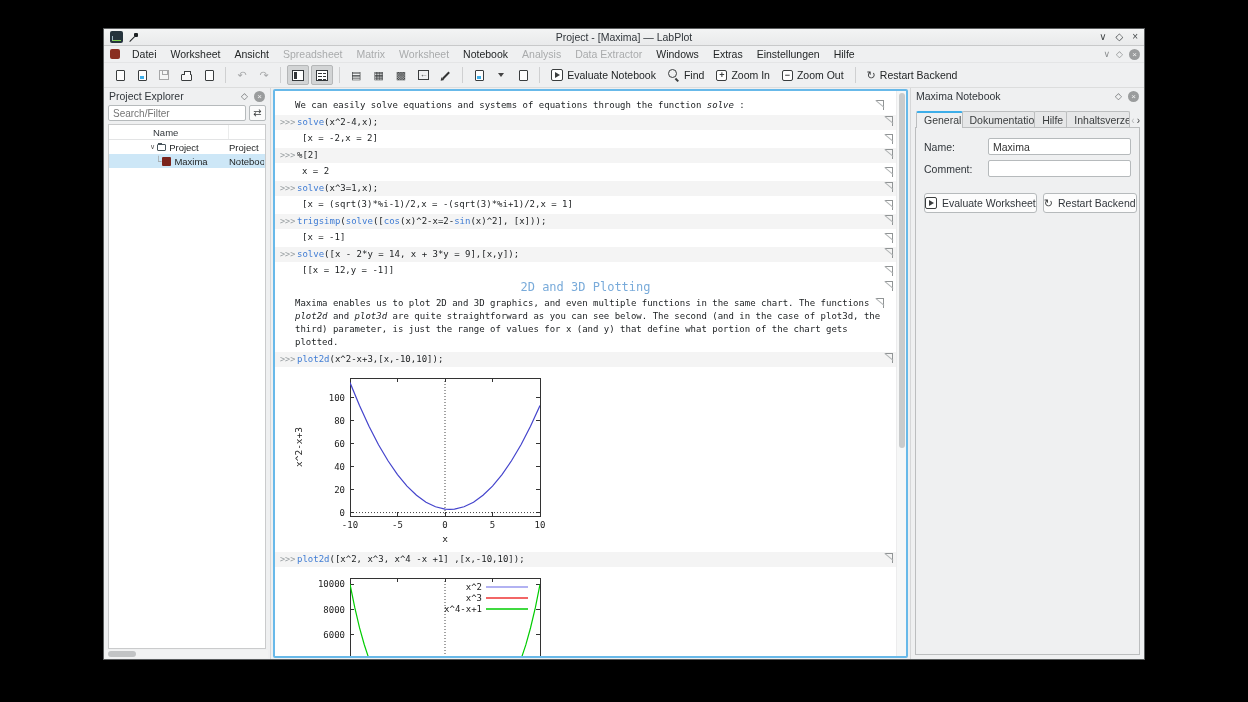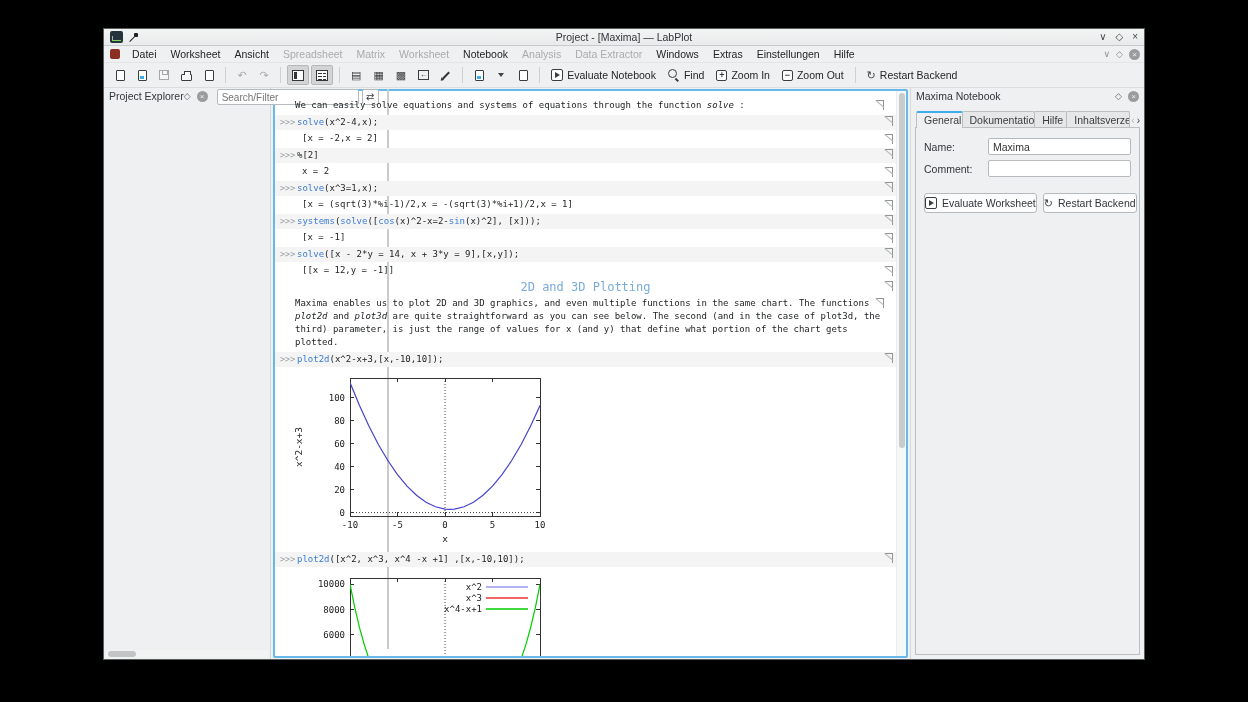--- a/index.html
+++ b/index.html
@@ -71,33 +71,33 @@
   .ic-find::before { content:""; position:absolute; left:0; top:0; width:7px; height:7px; border:1.5px solid #3a3d3e; border-radius:50%; }
   .ic-find::after { content:""; position:absolute; right:1px; bottom:1px; width:4px; height:1.5px; background:#3a3d3e; transform:rotate(45deg); }
   .ic-zoom { width:11px; height:11px; border:1px solid #3a3d3e; border-radius:2px; font-size:9px; line-height:9px;
              text-align:center; font-weight:bold; color:#3a3d3e; background:#fff; }
   .tlabel { white-space:nowrap; }
 
   
   #main-row { flex:1; display:flex; min-height:0; }
 
   
-  #left-dock { width:167px; flex:none; border-right:1px solid #d6d7d8; display:flex; position:relative; background:#eff0f1; }
+  #left-dock { width:167px; flex:none; border-right:1px solid #d6d7d8; display:flex; flex-direction:column; position:relative; background:#eff0f1; }
   .dock-header { height:16px; display:flex; align-items:center; padding:0 5px; font-size:10.5px; color:#31363b; flex:none; }
   .dock-header .hspacer { flex:1; }
   .float-glyph { font-size:9px; color:#6a6d6e; margin-right:6px; }
   .panel-close { width:11px; height:11px; border-radius:50%; background:#9a9c9d; color:#f2f2f2; font-size:8px; line-height:11px; text-align:center; }
   .search-row { display:flex; margin:1px 4px 2px 4px; gap:3px; flex:none; }
   .search-input { flex:1; height:16px; border:1px solid #b6babc; border-radius:2px; font-size:10px; padding:0 4px;
                   background:#fff; font-family:"Liberation Sans",sans-serif; color:#333; min-width:0; }
   .filter-btn { width:17px; height:16px; border:1px solid #b6babc; border-radius:2px; background:#fbfbfb;
                 font-size:10px; line-height:14px; text-align:center; color:#3a3d3e; }
   .pe-table { flex:1; margin:1px 4px 10px 4px; background:#fff; border:1px solid #cacbcc; overflow:hidden; font-size:9.5px; }
   .pe-head { display:flex; height:15px; align-items:center; border-bottom:1px solid #e3e4e5; color:#31363b; }
-  .pe-head > div { height:100%; display:flex; align-items:center; border-right:1px solid #ebecec; padding-left:4px; }
+  .pe-head > div { height:100%; display:flex; align-items:center; border-right:1px solid #ebecec; padding-left:4px;margin-left:40px; }
   .col-name { width:80px; flex:none; } .col-type { width:39px; flex:none; } .col-created { flex:1; border-right:none !important; }
   .pe-row { display:flex; height:14px; align-items:center; white-space:nowrap;padding-left:36px; }
   .pe-row > div { height:100%; display:flex; align-items:center; padding-left:4px; overflow:hidden; }
   .pe-row.selected { background:#cde7f7; }
   .expander { font-size:7px; color:#555; margin:0 2px 0 1px; }
   .branch { font-size:9px; color:#9a9c9d; margin:0 1px 0 6px; }
   .folder-icon { width:9px; height:7px; border:1px solid #47545b; border-radius:1px; position:relative; margin-right:3px; flex:none; }
   .folder-icon::before { content:""; position:absolute; left:0; top:-2px; width:4px; height:1px; background:#47545b; }
   .maxima-icon { width:9px; height:9px; background:#7b241c; border-radius:1px; margin-right:3px; flex:none; }
   .pe-hscroll { position:absolute; bottom:1px; left:2px; right:2px; height:8px; background:#f2f3f3; }
@@ -385,21 +385,21 @@
             </div>
             <div class="nb-out">x = 2<span class="fold"></span></div>
             <div class="nb-cmd">
               <span class="nb-prompt">&gt;&gt;&gt;</span>
               <span class="nb-code"><span class="tok-fn">solve</span><span>(x^3=1,x);</span></span>
               <span class="fold"></span>
             </div>
             <div class="nb-out">[x = (sqrt(3)*%i-1)/2,x = -(sqrt(3)*%i+1)/2,x = 1]<span class="fold"></span></div>
             <div class="nb-cmd">
               <span class="nb-prompt">&gt;&gt;&gt;</span>
-              <span class="nb-code"><span class="tok-fn">systems</span><span>(</span><span class="tok-fn">solve</span><span>([</span><span class="tok-fn">cos</span><span>(x)^2-x=2-</span><span class="tok-fn">sin</span><span>(x)^2], [x]));</span></span>
+              <span class="nb-code"><span class="tok-fn">trigsimp</span><span>(</span><span class="tok-fn">solve</span><span>([</span><span class="tok-fn">cos</span><span>(x)^2-x=2-</span><span class="tok-fn">sin</span><span>(x)^2], [x]));</span></span>
               <span class="fold"></span>
             </div>
             <div class="nb-out">[x = -1]<span class="fold"></span></div>
             <div class="nb-cmd">
               <span class="nb-prompt">&gt;&gt;&gt;</span>
               <span class="nb-code"><span class="tok-fn">solve</span><span>([x - 2*y = 14,  x + 3*y = 9],[x,y]);</span></span>
               <span class="fold"></span>
             </div>
             <div class="nb-out">[[x = 12,y = -1]]<span class="fold"></span></div>
             <div class="nb-heading">2D and 3D Plotting<span class="fold"></span></div>

